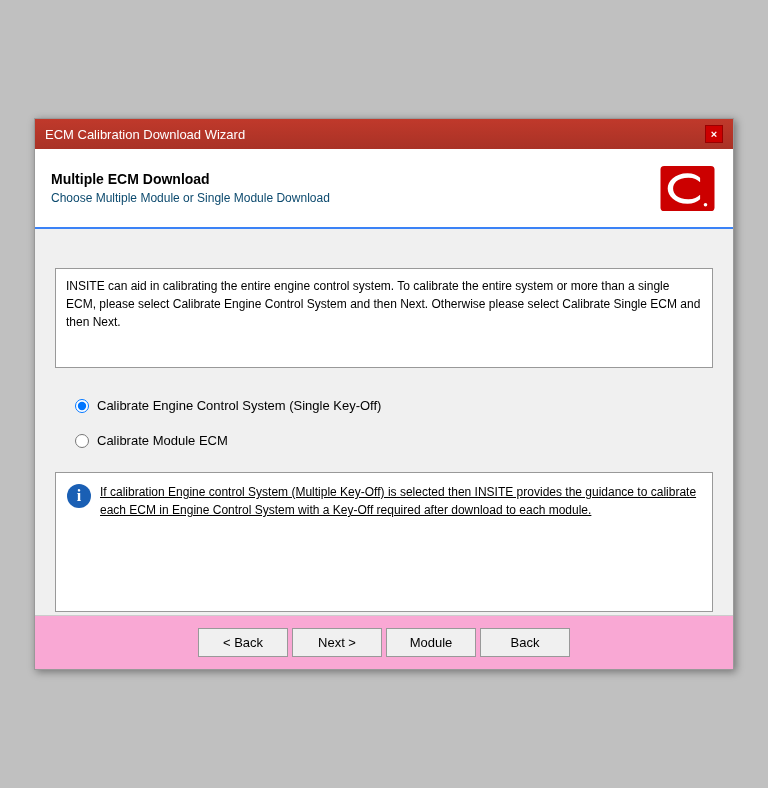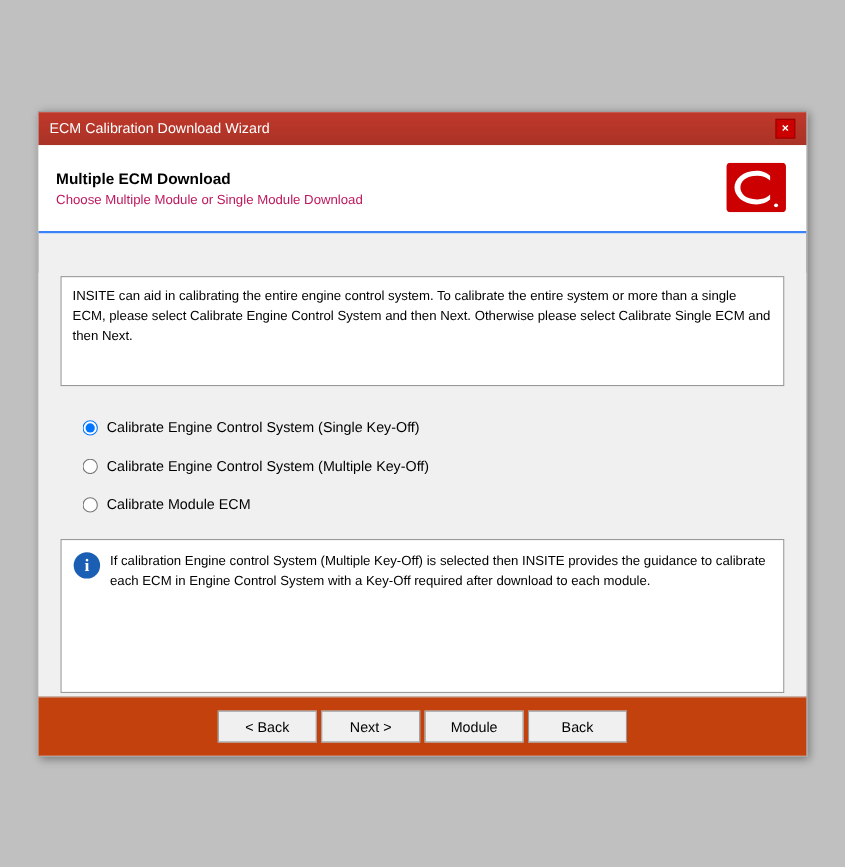--- a/index.html
+++ b/index.html
@@ -60,21 +60,21 @@
 
     .header-title {
       font-size: 14px;
       font-weight: bold;
       color: #000;
       margin-bottom: 4px;
     }
 
     .header-subtitle {
       font-size: 12px;
-      color: #be185d;
+      color: #0c4a6e;
     }
 
     .cummins-logo {
       width: 60px;
       height: 50px;
       display: flex;
       align-items: center;
       justify-content: center;
     }
 
@@ -165,21 +165,21 @@
       top: 10px;
       width: 26px;
       height: 26px;
     }
 
     .desc-box-wrapper {
       position: relative;
     }
 
     .footer {
-      background: #c2410c;
+      background: #f9a8d4;
       border-top: 1px solid #ccc;
       padding: 12px 16px;
       display: flex;
       justify-content: center;
       gap: 4px;
     }
 
     .footer-btn {
       min-width: 90px;
       padding: 6px 16px;
@@ -199,20 +199,21 @@
       background: #f0f0f0;
       text-align: center;
     }
 
     .description-para {
       margin-bottom: 10px;
     }
 
     .description-para:last-child {
       margin-bottom: 0;
+      text-decoration: underline;
     }
   </style>
 </head>
 <body>
 
 <div class="window">
 
   <div class="title-bar">
     <span>ECM Calibration Download Wizard</span>
     <div class="title-bar-close">×</div>
@@ -241,24 +242,20 @@
       <span>INSITE can aid in calibrating the entire engine control system.  To calibrate the entire system or more than a single ECM, please select Calibrate Engine Control System and then Next.  Otherwise please select Calibrate Single ECM and then Next.</span>
     </div>
 
     <div class="radio-group">
       <label class="radio-item">
         <input type="radio" name="ecm-option" checked="" style="">
         <span>Calibrate Engine Control System (Single Key-Off)</span>
       </label>
       <label class="radio-item">
         <input type="radio" name="ecm-option" style="">
-        <span>Calibrate Engine Control System (Multiple Key-Off)</span>
-      </label>
-      <label class="radio-item">
-        <input type="radio" name="ecm-option" style="">
         <span>Calibrate Module ECM</span>
       </label>
     </div>
 
     <div class="desc-box-wrapper">
       <div class="description-box">
 
         <svg class="info-icon" viewBox="0 0 26 26" xmlns="http://www.w3.org/2000/svg" style="position:absolute;left:10px;top:10px;">
           <circle cx="13" cy="13" r="12" fill="#1a5fb4"></circle>
           <text x="13" y="18" text-anchor="middle" font-size="16" font-weight="bold" fill="white" font-family="serif">i</text>

